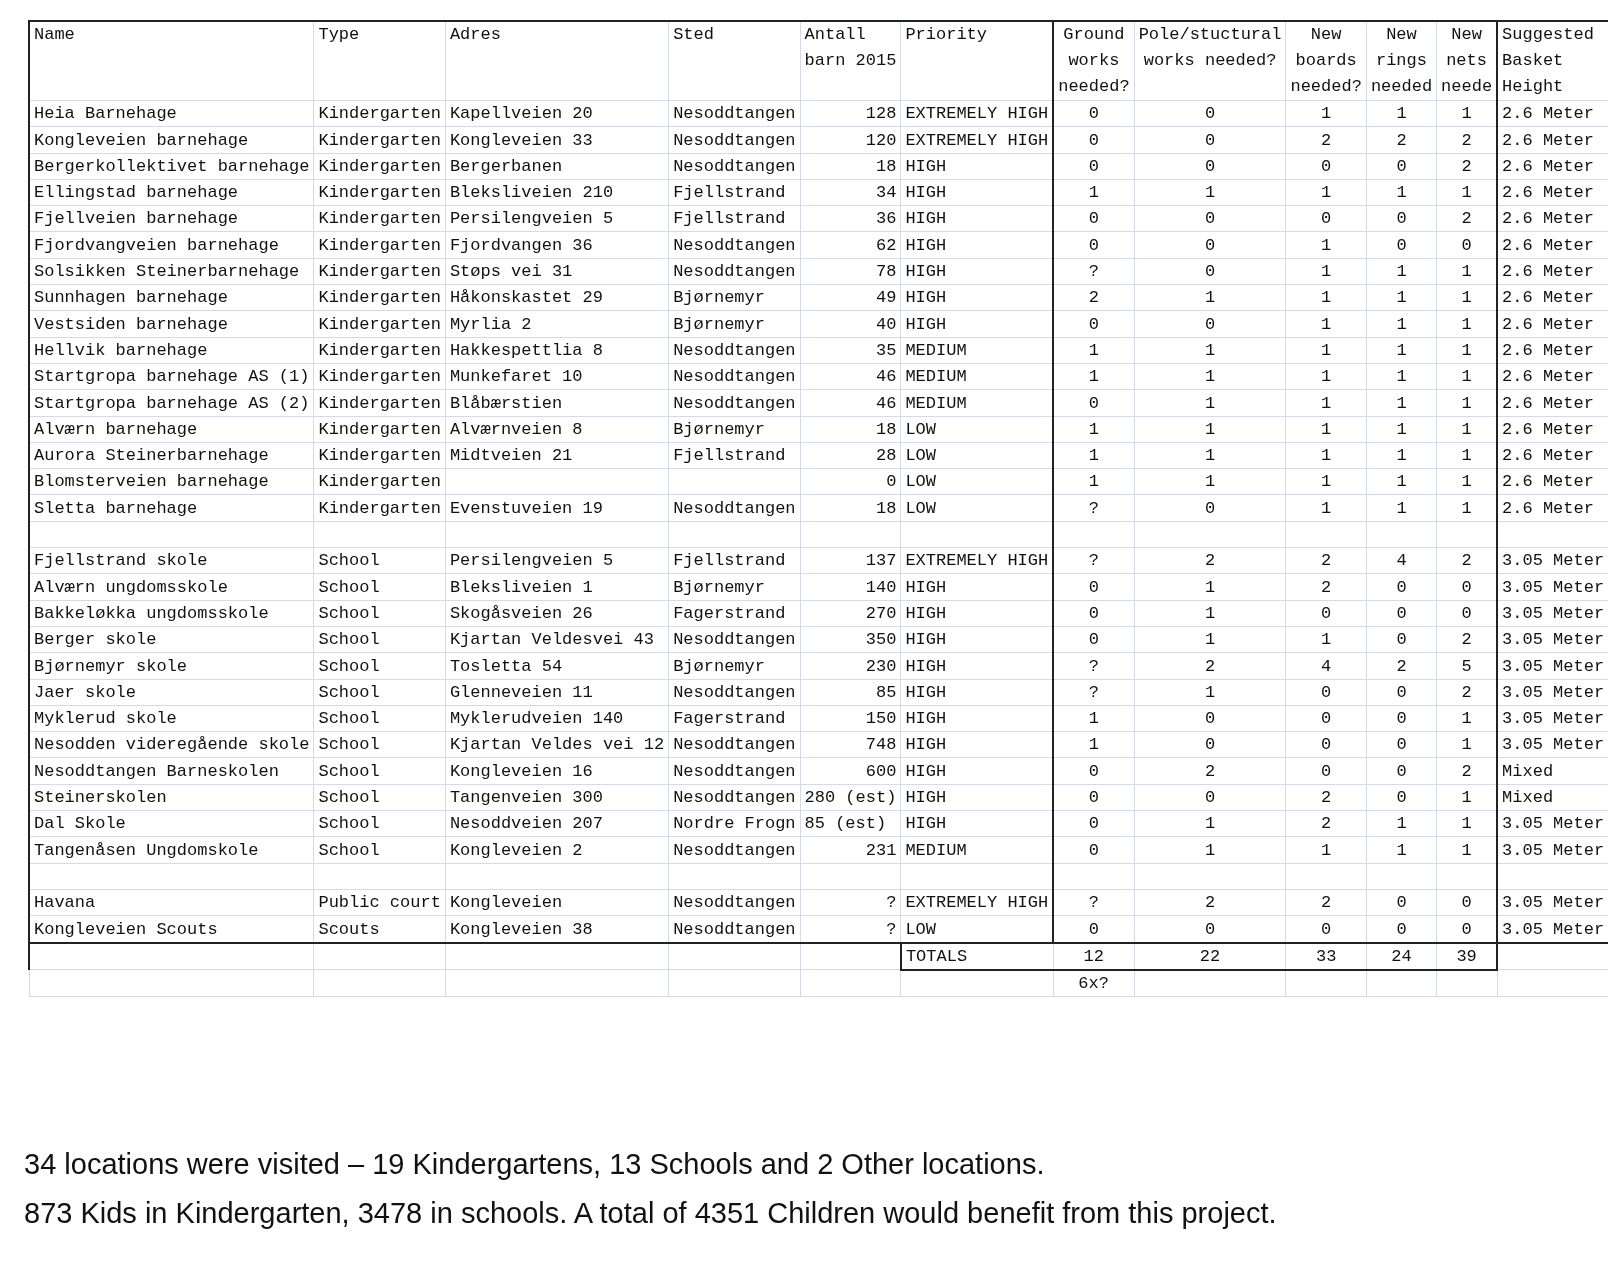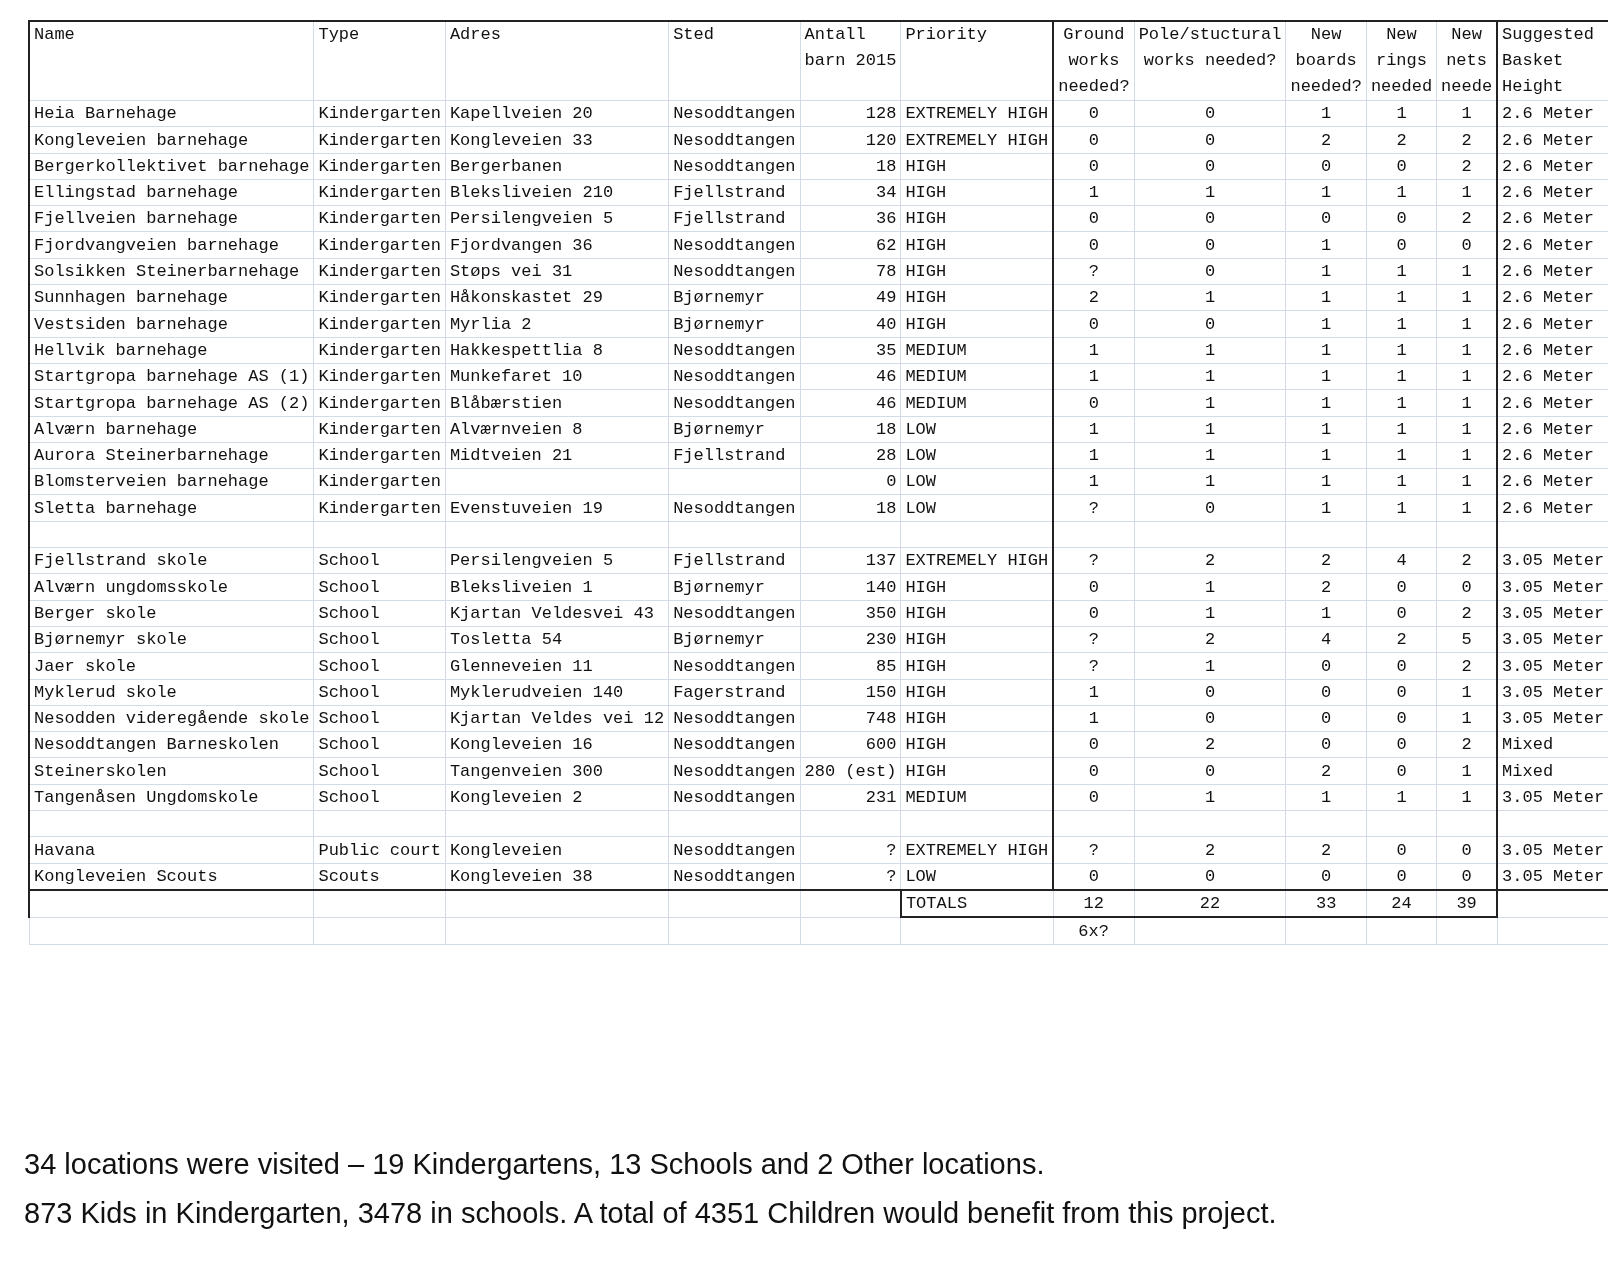--- a/index.html
+++ b/index.html
@@ -300,20 +300,34 @@
           <td class="c4 num">140</td>
           <td class="c5 ">HIGH</td>
           <td class="c6 bl ctr">0</td>
           <td class="c7 ctr">1</td>
           <td class="c8 ctr">2</td>
           <td class="c9 ctr">0</td>
           <td class="c10 ctr">0</td>
           <td class="c11 bl  mark" style="--mc: #e8c23a;">3.05 Meter</td>
         </tr>
         <tr>
+          <td class="c0 outer ">Bakkeløkka ungdomsskole</td>
+          <td class="c1 ">School</td>
+          <td class="c2 ">Skogåsveien 26</td>
+          <td class="c3 ">Fagerstrand</td>
+          <td class="c4 num">270</td>
+          <td class="c5 ">HIGH</td>
+          <td class="c6 bl ctr">0</td>
+          <td class="c7 ctr">1</td>
+          <td class="c8 ctr">0</td>
+          <td class="c9 ctr">0</td>
+          <td class="c10 ctr">0</td>
+          <td class="c11 bl  mark" style="--mc: #4caf50;">3.05 Meter</td>
+        </tr>
+        <tr>
           <td class="c0 outer ">Berger skole</td>
           <td class="c1 ">School</td>
           <td class="c2 ">Kjartan Veldesvei 43</td>
           <td class="c3 ">Nesoddtangen</td>
           <td class="c4 num">350</td>
           <td class="c5 ">HIGH</td>
           <td class="c6 bl ctr">0</td>
           <td class="c7 ctr">1</td>
           <td class="c8 ctr">1</td>
           <td class="c9 ctr">0</td>
@@ -396,20 +410,34 @@
           <td class="c2 ">Tangenveien 300</td>
           <td class="c3 ">Nesoddtangen</td>
           <td class="c4 num">280 (est)</td>
           <td class="c5 ">HIGH</td>
           <td class="c6 bl ctr">0</td>
           <td class="c7 ctr">0</td>
           <td class="c8 ctr">2</td>
           <td class="c9 ctr">0</td>
           <td class="c10 ctr">1</td>
           <td class="c11 bl  mark" style="--mc: #4caf50;">Mixed</td>
+        </tr>
+        <tr>
+          <td class="c0 outer ">Dal Skole</td>
+          <td class="c1 ">School</td>
+          <td class="c2 ">Nesoddveien 207</td>
+          <td class="c3 ">Nordre Frogn</td>
+          <td class="c4 num" style="text-align: left;">85 (est)</td>
+          <td class="c5 ">HIGH</td>
+          <td class="c6 bl ctr">0</td>
+          <td class="c7 ctr">1</td>
+          <td class="c8 ctr">2</td>
+          <td class="c9 ctr">1</td>
+          <td class="c10 ctr">1</td>
+          <td class="c11 bl  mark" style="--mc: #e8c23a;">3.05 Meter</td>
         </tr>
         <tr>
           <td class="c0 outer ">Tangenåsen Ungdomskole</td>
           <td class="c1 ">School</td>
           <td class="c2 ">Kongleveien 2</td>
           <td class="c3 ">Nesoddtangen</td>
           <td class="c4 num">231</td>
           <td class="c5 ">MEDIUM</td>
           <td class="c6 bl ctr">0</td>
           <td class="c7 ctr">1</td>

